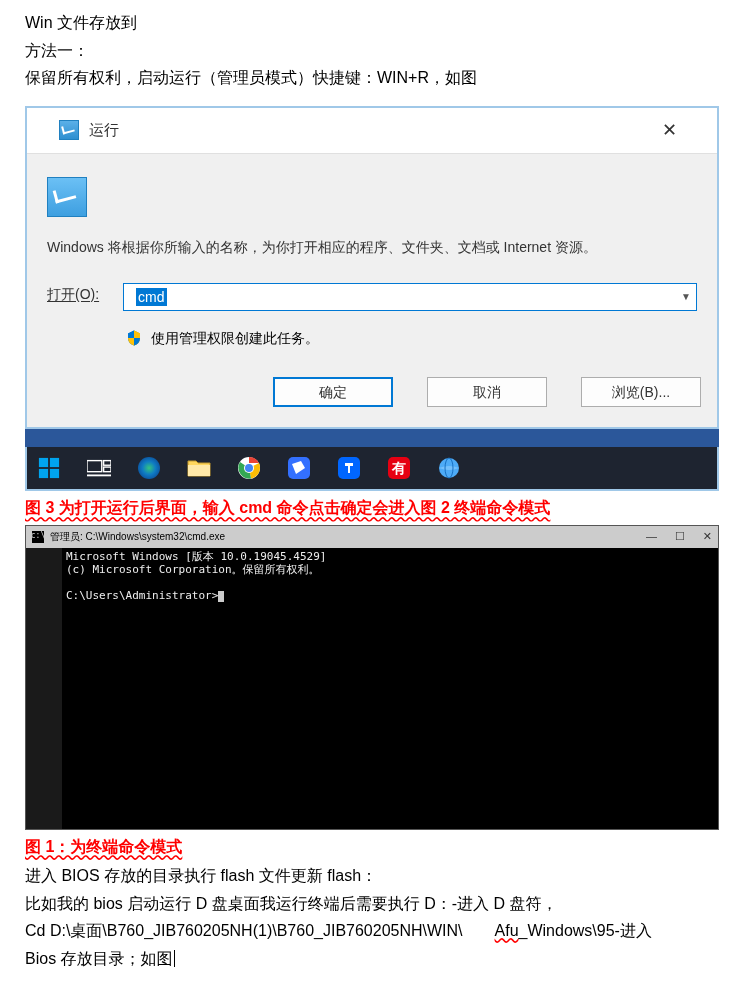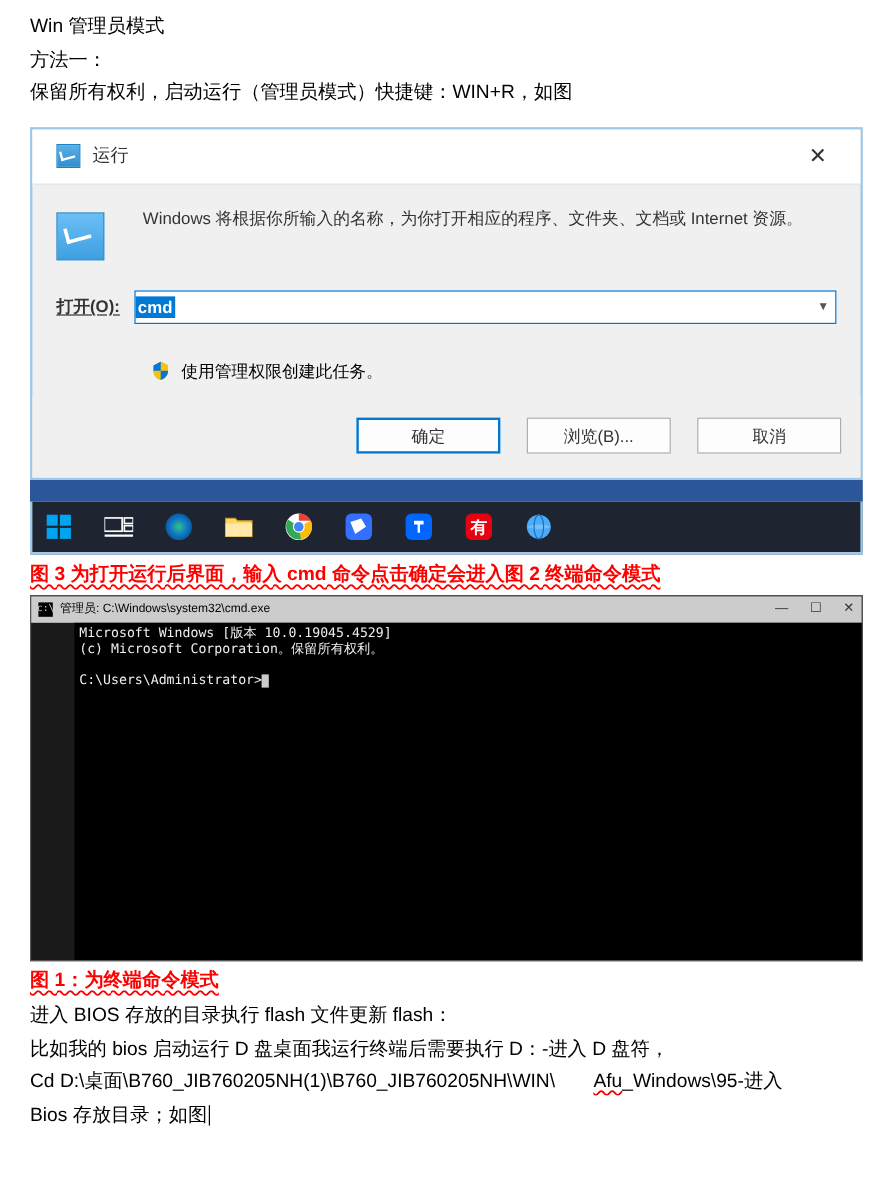--- a/index.html
+++ b/index.html
@@ -1,39 +1,39 @@
 <!DOCTYPE html>
 <html><head>
   <meta charset="utf-8">
   <style>
     * { box-sizing: border-box; margin: 0; padding: 0; }
     body { font-family: "Microsoft YaHei", SimSun, sans-serif; width: 744px; background: #fff; padding: 10px 25px; color: #000; font-size: 16px; line-height: 1.6; }
     .doc-text { margin-bottom: 2px; }
     
     .run-dialog { border: 2px solid #a0c8e8; background: #f0f0f0; margin-top: 15px; }
-    .run-titlebar { display: flex; align-items: center; justify-content: space-between; padding: 8px 20px; background: #fff; border-bottom: 1px solid #e0e0e0; }
+    .run-titlebar { display: flex; align-items: center; justify-content: space-between; padding: 8px 32px; background: #fff; border-bottom: 1px solid #e0e0e0; }
     .run-title-left { display: flex; align-items: center; gap: 10px; }
     .run-icon-sm { width: 20px; height: 20px; background: linear-gradient(to bottom, #5bb0e8, #2e8fd0); border: 1px solid #2080c0; position: relative; }
     .run-icon-sm::after { content: ""; position: absolute; width: 10px; height: 6px; border: 2px solid #fff; border-top: none; border-right: none; transform: rotate(-15deg); left: 2px; top: 4px; }
     .run-title { font-size: 15px; color: #333; }
     .run-close { font-size: 18px; color: #333; padding: 0 8px; }
     .run-body { padding: 18px 20px 10px 20px; }
-    .run-body-top { display: flex; align-items: flex-start; gap: 32px; margin-bottom: 25px; }
+    .run-body-top { display: flex; align-items: flex-start; gap: 20px; margin-bottom: 25px; flex-direction: column; }
     .run-icon-lg { width: 40px; height: 40px; background: linear-gradient(to bottom, #6bc0f5, #3e9fe0); border: 1px solid #2080c0; flex-shrink: 0; margin-top: 5px; position: relative; }
     .run-icon-lg::after { content: ""; position: absolute; width: 18px; height: 10px; border: 3px solid #fff; border-top: none; border-right: none; transform: rotate(-15deg); left: 6px; top: 10px; }
     .run-desc { font-size: 14px; color: #333; line-height: 1.5; }
-    .run-input-row { display: flex; align-items: center; gap: 12px; font-weight: bold; }
+    .run-input-row { display: flex; align-items: flex-start; gap: 24px; }
     .run-input-label { font-size: 14px; color: #333; text-decoration: underline; text-underline-offset: 2px; }
     .run-combo { flex: 1; position: relative; }
-    .run-input { width: 100%; height: 28px; border: 1px solid #0078d4; padding: 2px 24px 2px 0; font-size: 14px; background: #fff; color: #000; }
+    .run-input { width: 100%; height: 28px; border: 1px solid #0078d4; padding: 2px 24px 2px 12px; font-size: 14px; background: #fff; color: #000; }
     .run-input-selected { background: #0078d4; color: #fff; padding: 1px 2px; }
     .run-combo-arrow { position: absolute; right: 6px; top: 50%; transform: translateY(-50%); font-size: 10px; color: #555; }
-    .run-admin-row { display: flex; align-items: center; gap: 8px; margin-top: 28px; margin-left: 78px; }
+    .run-admin-row { display: flex; align-items: center; gap: 8px; margin-top: 16px; margin-left: 78px; }
     .shield-icon { width: 18px; height: 18px; }
-    .run-buttons { display: flex; justify-content: flex-end; gap: 22px; padding: 18px 16px 20px 16px; background: #f0f0f0; }
+    .run-buttons { display: flex; justify-content: flex-end; gap: 34px; padding: 18px 16px 20px 16px; background: #f0f0f0; }
     .run-btn { width: 120px; height: 30px; background: #fdfdfd; border: 1px solid #adadad; font-size: 14px; color: #333; display: flex; align-items: center; justify-content: center; }
     .run-btn-default { border: 2px solid #0078d4; }
     
     .statusbar { background: #2b579a; color: #fff; height: 18px; font-size: 11px; display: flex; align-items: center; padding-left: 14px; gap: 30px; overflow: hidden; }
     
     .taskbar { background: #1e2430; height: 44px; display: flex; align-items: center; padding-left: 10px; gap: 26px; border: 2px solid #a0c8e8; border-top: none; }
     .tb-icon { width: 24px; height: 24px; display: flex; align-items: center; justify-content: center; }
     
     .caption-red { color: #ff0000; font-weight: bold; text-decoration: underline; text-decoration-style: wavy; text-decoration-color: #ff0000; text-underline-offset: 3px; margin: 4px 0; }
     
@@ -43,21 +43,21 @@
     .term-cmd-icon { width: 12px; height: 12px; background: #000; color: #ccc; font-size: 8px; display: flex; align-items: center; justify-content: center; font-family: monospace; }
     .term-win-btns { display: flex; gap: 18px; font-size: 11px; color: #333; }
     .term-body { background: #000; color: #eee; font-family: SimSun, "NSimSun", monospace; font-size: 11px; padding: 2px 4px; height: 281px; line-height: 1.2; white-space: pre; margin-left: 36px; }
     .term-cursor { display: inline-block; background: #ccc; width: 6px; height: 11px; vertical-align: text-bottom; }
     
     .underline { text-decoration: underline; text-decoration-style: wavy; text-decoration-color: #ff0000; margin-left: 32px; }
   </style>
 </head>
 <body>
 
-<p class="doc-text">Win 管理员模式</p>
+<p class="doc-text">Win 文件存放到</p>
 <p class="doc-text">方法一：</p>
 <p class="doc-text">保留所有权利，启动运行（管理员模式）快捷键：WIN+R，如图</p>
 
 <div class="run-dialog">
   <div class="run-titlebar">
     <div class="run-title-left">
       <div class="run-icon-sm"></div>
       <span class="run-title">运行</span>
     </div>
     <span class="run-close">✕</span>
@@ -81,22 +81,22 @@
         <path d="M12 2 L4 6 L4 12 L12 12 Z" fill="#0078d4"></path>
         <path d="M12 2 L20 6 L20 12 L12 12 Z" fill="#ffc107"></path>
         <path d="M12 12 L4 12 C4 17 7.5 21 12 22 Z" fill="#ffc107"></path>
         <path d="M12 12 L20 12 C20 17 16.5 21 12 22 Z" fill="#0078d4"></path>
       </svg>
       <span style="font-size:14px;">使用管理权限创建此任务。</span>
     </div>
   </div>
   <div class="run-buttons">
     <div class="run-btn run-btn-default">确定</div>
+    <div class="run-btn">取消</div>
     <div class="run-btn">浏览(B)...</div>
-    <div class="run-btn">取消</div>
   </div>
 </div>
 
 <div class="statusbar">
   <span>&nbsp;</span>
 </div>
 
 <div class="taskbar">
   <div class="tb-icon">
     <svg width="22" height="22" viewBox="0 0 24 24">

